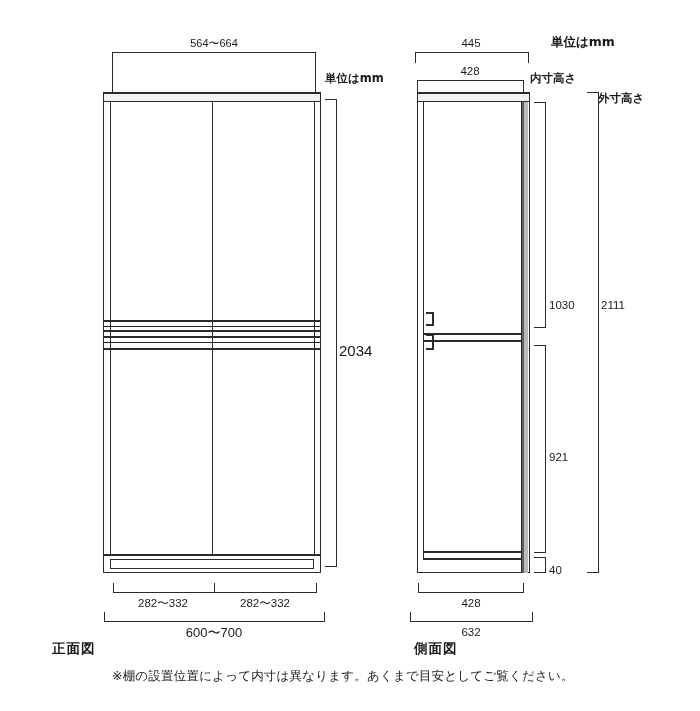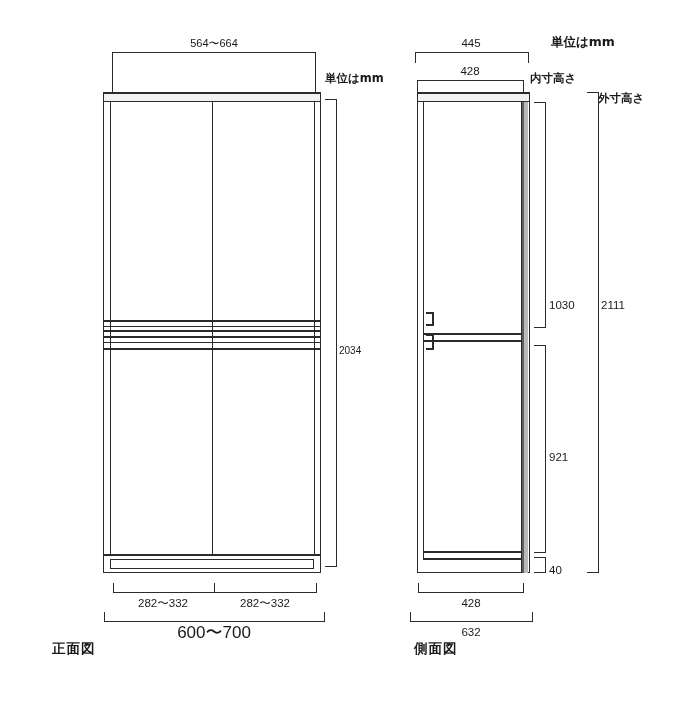--- a/index.html
+++ b/index.html
@@ -65,33 +65,33 @@
     <div class="ln hl" style="left:104px;top:336px;width:216px;height:2.2px;"></div>
     <div class="ln hl" style="left:104px;top:342px;width:216px;"></div>
     <div class="ln hl" style="left:104px;top:348px;width:216px;height:1.6px;"></div>
 
     <div class="ln hl" style="left:104px;top:554px;width:216px;height:1.6px;"></div>
     <div class="box-outline" style="left:110px;top:559px;width:204px;height:10px;border-width:1px;"></div>
 
     <div class="ln vl" style="left:336px;top:99px;height:467px;"></div>
     <div class="htick" style="left:325px;top:99px;width:12px;"></div>
     <div class="htick" style="left:325px;top:566px;width:12px;"></div>
-    <div class="lbl" style="left:339px;top:345px;font-size:10px;">2034</div>
+    <div class="lbl" style="left:339px;top:345px;font-size:15px;">2034</div>
 
     <div class="ln hl" style="left:113px;top:592px;width:203px;"></div>
     <div class="tick" style="left:113px;top:583px;height:10px;"></div>
     <div class="tick" style="left:214px;top:583px;height:10px;"></div>
     <div class="tick" style="left:316px;top:583px;height:10px;"></div>
     <div class="lbl c" style="left:163px;top:598px;font-size:11.5px;">282〜332</div>
     <div class="lbl c" style="left:265px;top:598px;font-size:11.5px;">282〜332</div>
 
     <div class="ln hl" style="left:104px;top:621px;width:221px;"></div>
     <div class="tick" style="left:104px;top:612px;height:10px;"></div>
     <div class="tick" style="left:324px;top:612px;height:10px;"></div>
-    <div class="lbl c" style="left:214px;top:627px;font-size:17px;">600〜700</div>
+    <div class="lbl c" style="left:214px;top:627px;font-size:13px;">600〜700</div>
 
     <div class="viewname jp" style="left:52px;top:640px;">正面図</div>
   </div>
 
   <div>
 
     <div class="ln hl" style="left:415px;top:52px;width:114px;"></div>
     <div class="tick" style="left:415px;top:52px;height:11px;"></div>
     <div class="tick" style="left:528px;top:52px;height:11px;"></div>
     <div class="lbl c" style="left:471px;top:38px;font-size:11.5px;">445</div>
@@ -150,14 +150,15 @@
     <div class="lbl c" style="left:471px;top:598px;font-size:11.5px;">428</div>
 
     <div class="ln hl" style="left:410px;top:621px;width:123px;"></div>
     <div class="tick" style="left:410px;top:612px;height:10px;"></div>
     <div class="tick" style="left:532px;top:612px;height:10px;"></div>
     <div class="lbl c" style="left:471px;top:627px;font-size:11.5px;">632</div>
 
     <div class="viewname jp" style="left:414px;top:640px;">側面図</div>
   </div>
 
+  <div class="footnote jp" style="left:112px;top:668px;">※棚の設置位置によって内寸は異なります。あくまで目安としてご覧ください。</div>
 
 </div>
 
 </body></html>

